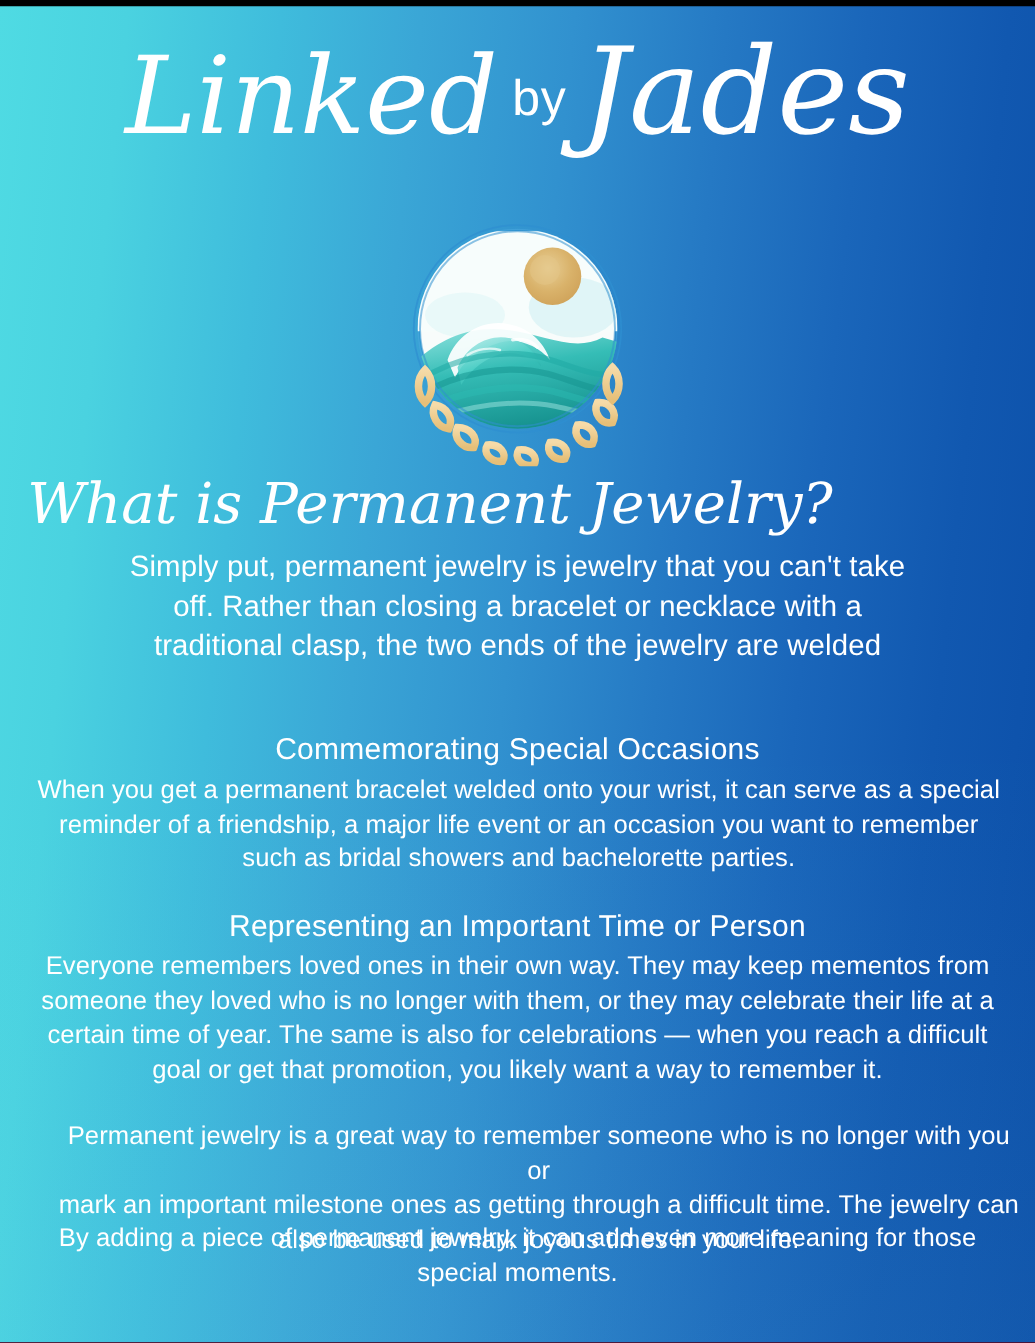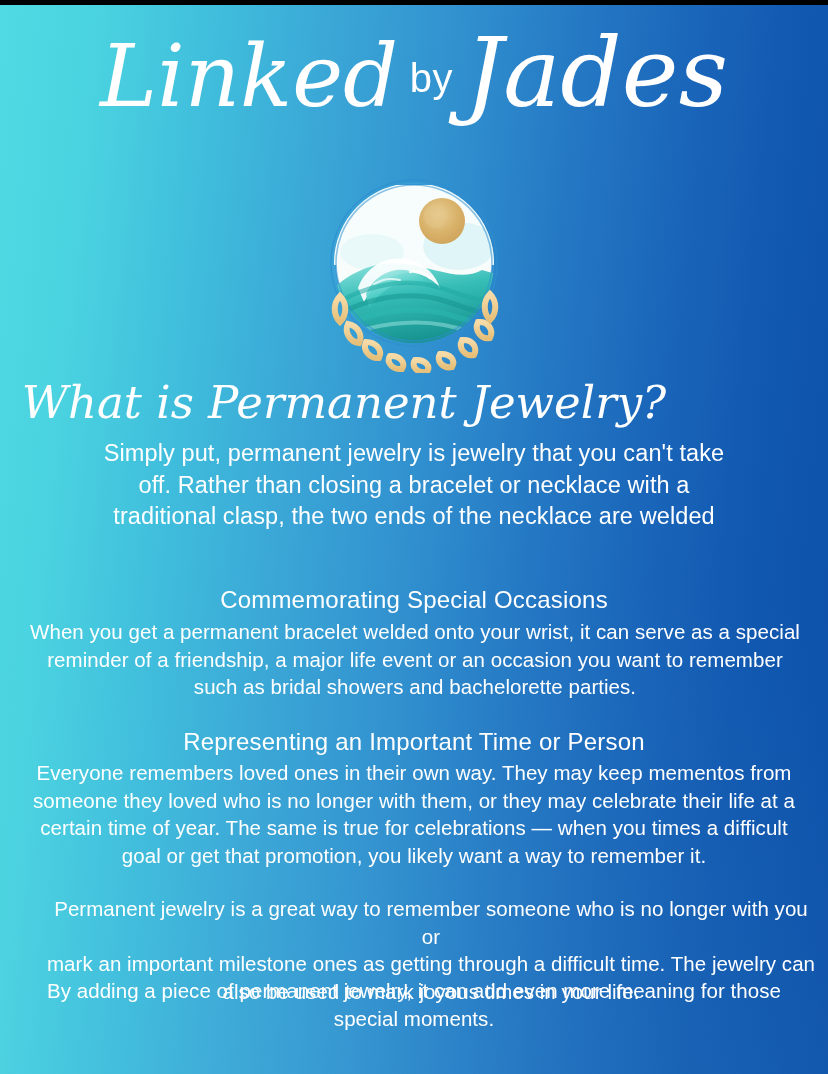--- a/index.html
+++ b/index.html
@@ -260,35 +260,35 @@
           <path d="M176 116 C169 123, 169 135, 176 142 C183 135, 183 123, 176 116 Z" stroke-width="6"></path>
         </g>
       </svg>
     </div>
 
     <div class="script-heading">What is Permanent Jewelry?</div>
 
     <div class="para lead">
       <p>Simply put, permanent jewelry is jewelry that you can't take</p>
       <p>off. Rather than closing a bracelet or necklace with a</p>
-      <p>traditional clasp, the two ends of the necklace are welded</p>
+      <p>traditional clasp, the two ends of the jewelry are welded</p>
     </div>
 
     <div class="sub-heading h2a">Commemorating Special Occasions</div>
     <div class="para body-block block-a">
       <p>When you get a permanent bracelet welded onto your wrist, it can serve as a special</p>
       <p>reminder of a friendship, a major life event or an occasion you want to remember</p>
       <p>such as bridal showers and bachelorette parties.</p>
     </div>
 
     <div class="sub-heading h2b">Representing an Important Time or Person</div>
     <div class="para body-block block-b">
       <p>Everyone remembers loved ones in their own way. They may keep mementos from</p>
       <p>someone they loved who is no longer with them, or they may celebrate their life at a</p>
-      <p>certain time of year. The same is true for celebrations — when you times a difficult</p>
+      <p>certain time of year. The same is also for celebrations — when you reach a difficult</p>
       <p>goal or get that promotion, you likely want a way to remember it.</p>
     </div>
 
     <div class="para body-block block-c">
       <p>Permanent jewelry is a great way to remember someone who is no longer with you or</p>
       <p>mark an important milestone ones as getting through a difficult time. The jewelry can</p>
       <p>also be used to mark joyous times in your life.</p>
     </div>
     <div class="para body-block block-d">
       <p>By adding a piece of permanent jewelry, it can add even more meaning for those</p>

